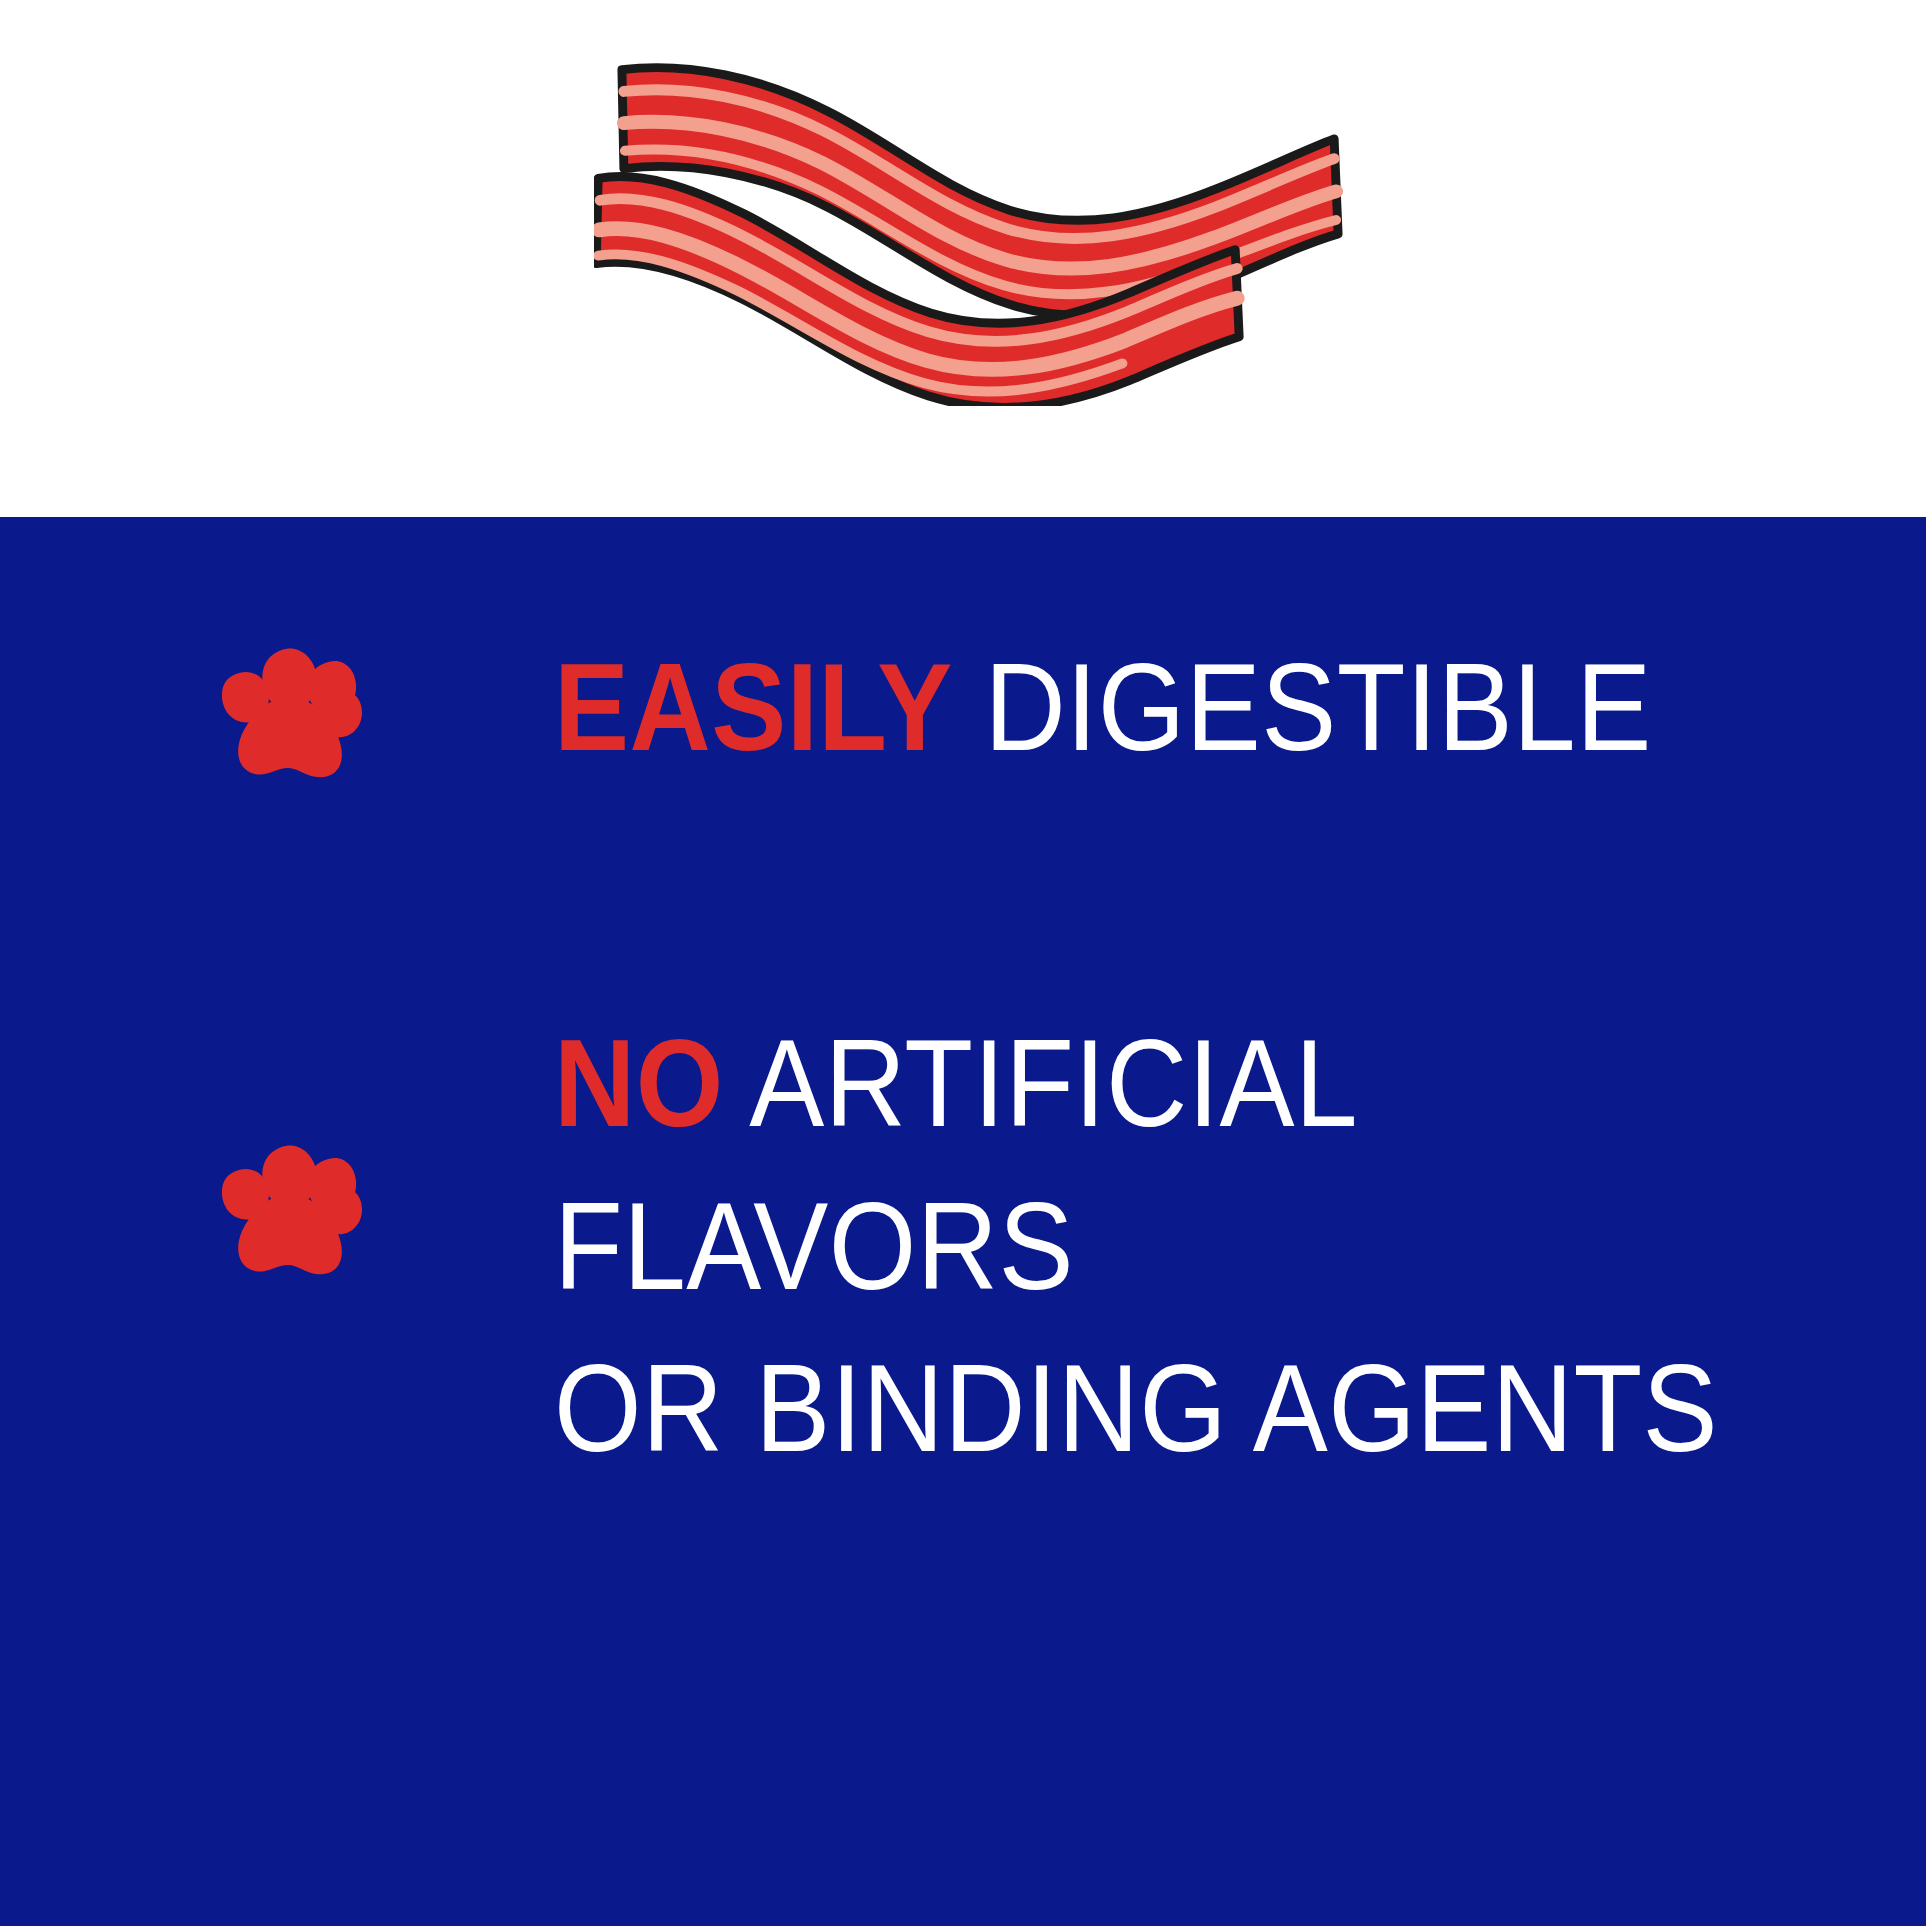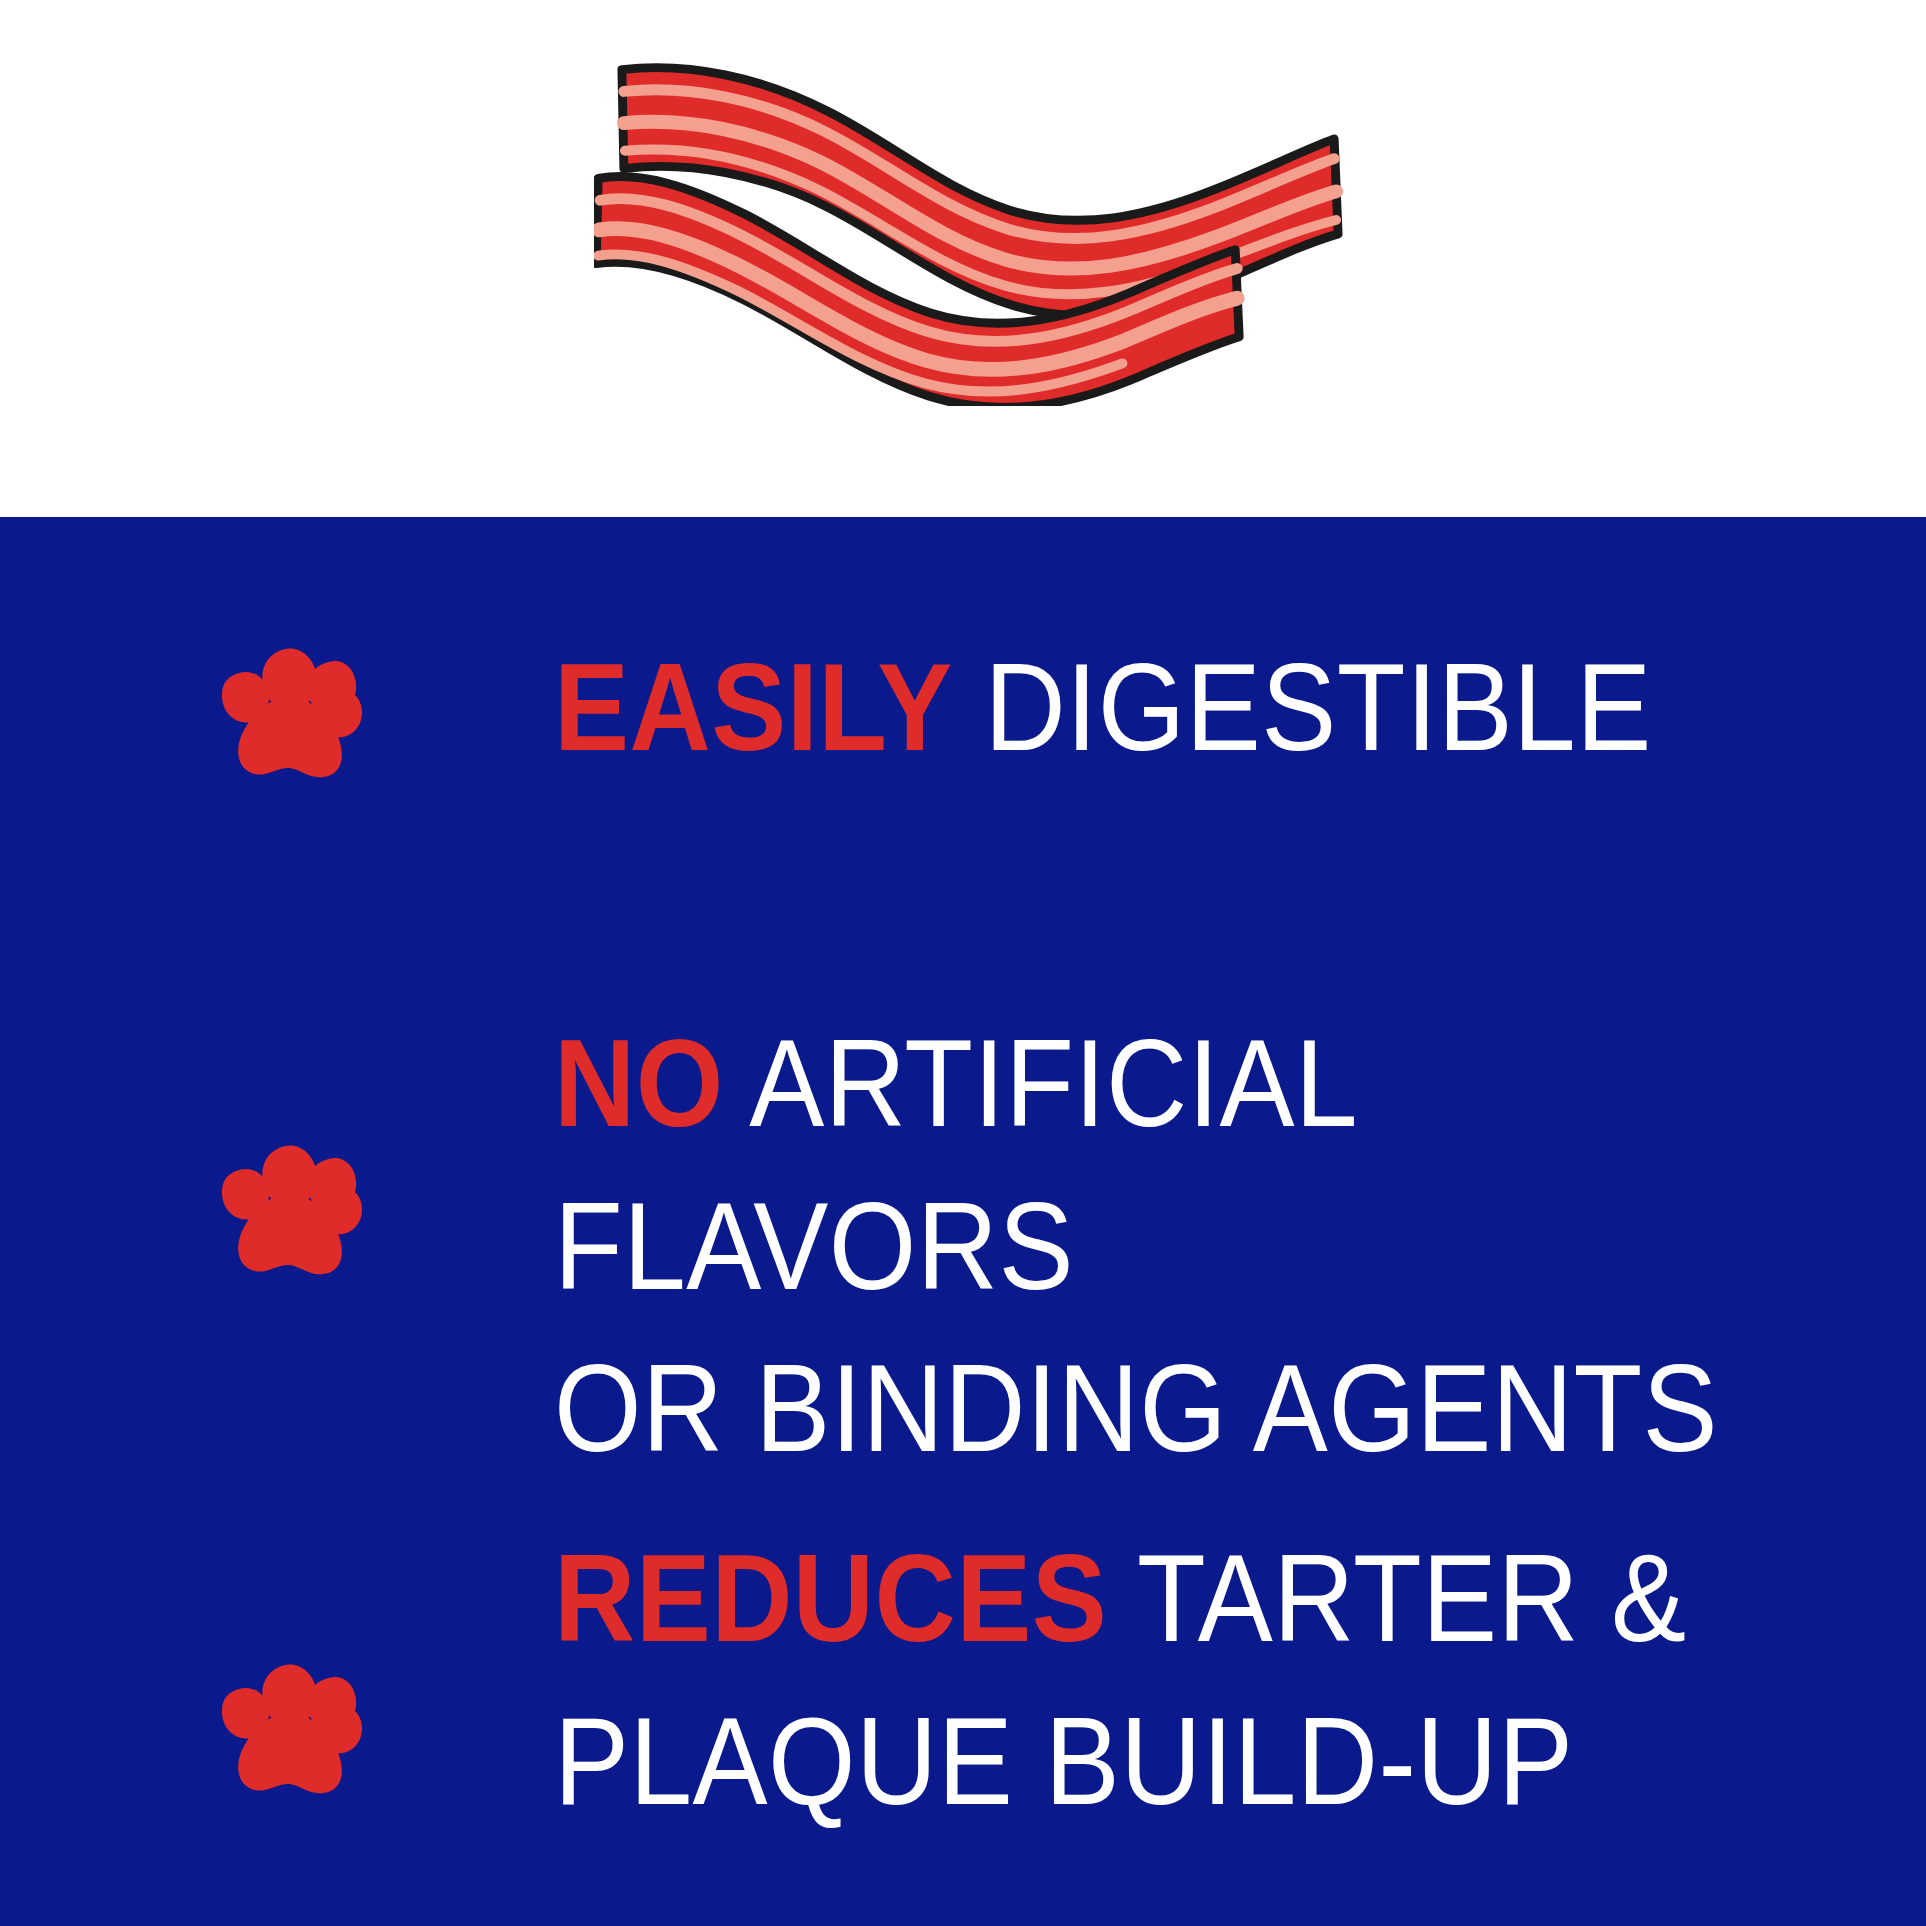--- a/index.html
+++ b/index.html
@@ -165,29 +165,16 @@
           <path d="M110 22 C 124 18, 136 29, 137 45 C 138 61, 128 74, 114 75 C 100 76, 89 65, 88 50 C 87 35, 97 25, 110 22 Z" fill="#E02B2B"></path>
           <path d="M20 33 C 34 29, 47 39, 49 54 C 51 69, 41 82, 28 83 C 14 84, 3 73, 2 58 C 1 44, 8 36, 20 33 Z" fill="#E02B2B"></path>
           <path d="M138 52 C 150 49, 160 59, 160 73 C 160 87, 150 98, 137 98 C 124 98, 115 88, 115 74 C 115 61, 127 54, 138 52 Z" fill="#E02B2B" transform="translate(-17,0)"></path>
           <path d="M70 58 C 92 58, 110 76, 119 98 C 127 118, 122 136, 104 138 C 90 140, 80 130, 70 129 C 58 128, 48 138, 35 135 C 19 131, 14 114, 22 95 C 32 73, 50 58, 70 58 Z" fill="#E02B2B"></path>
         </svg>
       </div>
       <div class="feature-text"><span class="accent">NO</span><span class="plain"> ARTIFICIAL FLAVORS
 OR BINDING AGENTS</span></div>
     </div>
 
-    <div class="feature-row r3">
-      <div class="paw-cell">
-        <svg class="paw-icon" viewBox="0 0 150 140" xmlns="http://www.w3.org/2000/svg">
-          <path d="M62 10 C 78 4, 94 16, 97 34 C 100 52, 90 68, 74 70 C 58 72, 45 60, 43 43 C 41 27, 48 15, 62 10 Z" fill="#E02B2B"></path>
-          <path d="M110 22 C 124 18, 136 29, 137 45 C 138 61, 128 74, 114 75 C 100 76, 89 65, 88 50 C 87 35, 97 25, 110 22 Z" fill="#E02B2B"></path>
-          <path d="M20 33 C 34 29, 47 39, 49 54 C 51 69, 41 82, 28 83 C 14 84, 3 73, 2 58 C 1 44, 8 36, 20 33 Z" fill="#E02B2B"></path>
-          <path d="M138 52 C 150 49, 160 59, 160 73 C 160 87, 150 98, 137 98 C 124 98, 115 88, 115 74 C 115 61, 127 54, 138 52 Z" fill="#E02B2B" transform="translate(-17,0)"></path>
-          <path d="M70 58 C 92 58, 110 76, 119 98 C 127 118, 122 136, 104 138 C 90 140, 80 130, 70 129 C 58 128, 48 138, 35 135 C 19 131, 14 114, 22 95 C 32 73, 50 58, 70 58 Z" fill="#E02B2B"></path>
-        </svg>
-      </div>
-      <div class="feature-text"><span class="accent">REDUCES</span><span class="plain"> TARTER &amp;
-PLAQUE BUILD-UP</span></div>
-    </div>
 
   </div>
 </div>
 
 
 </body></html>

